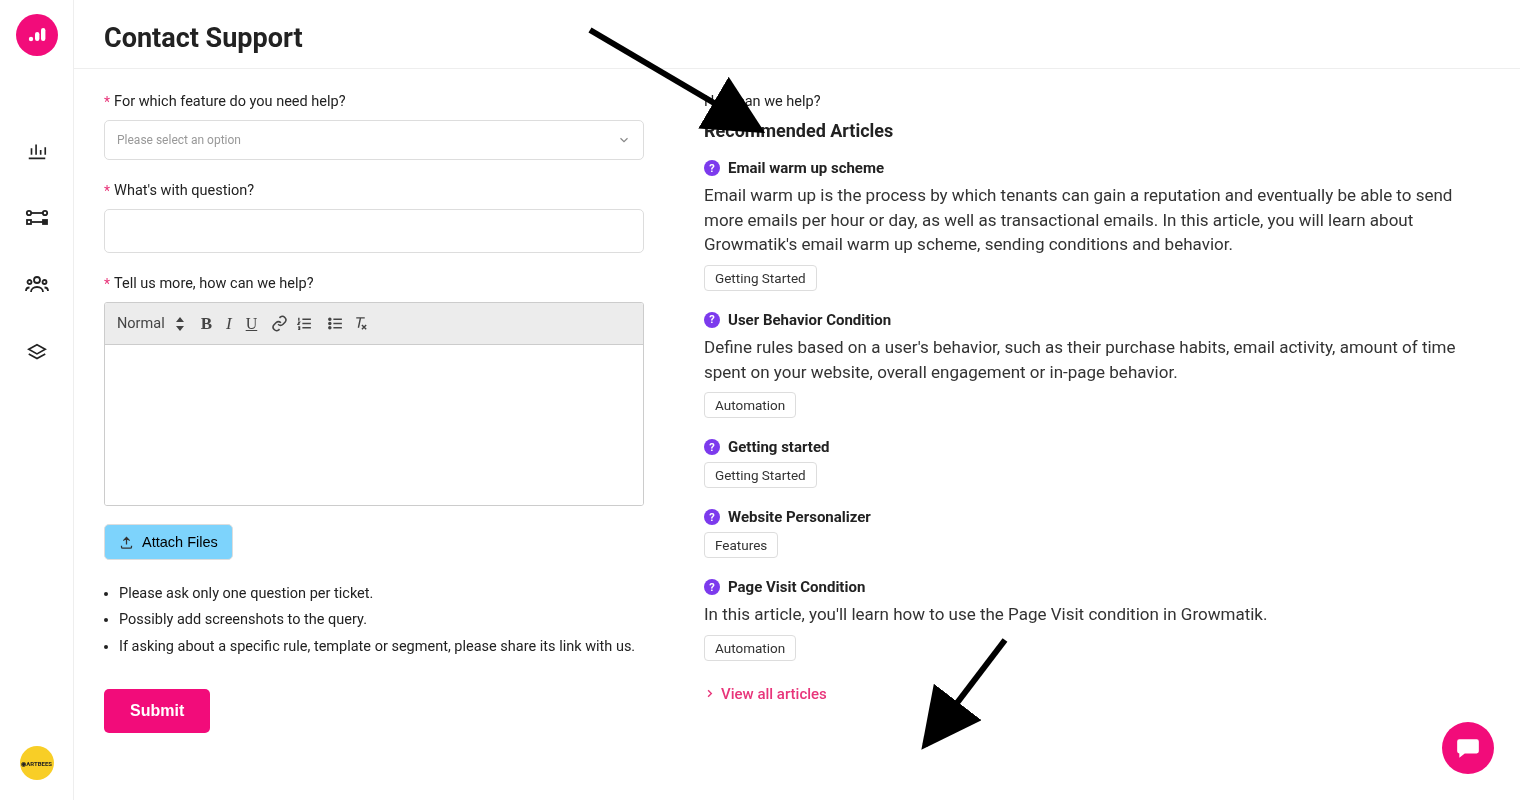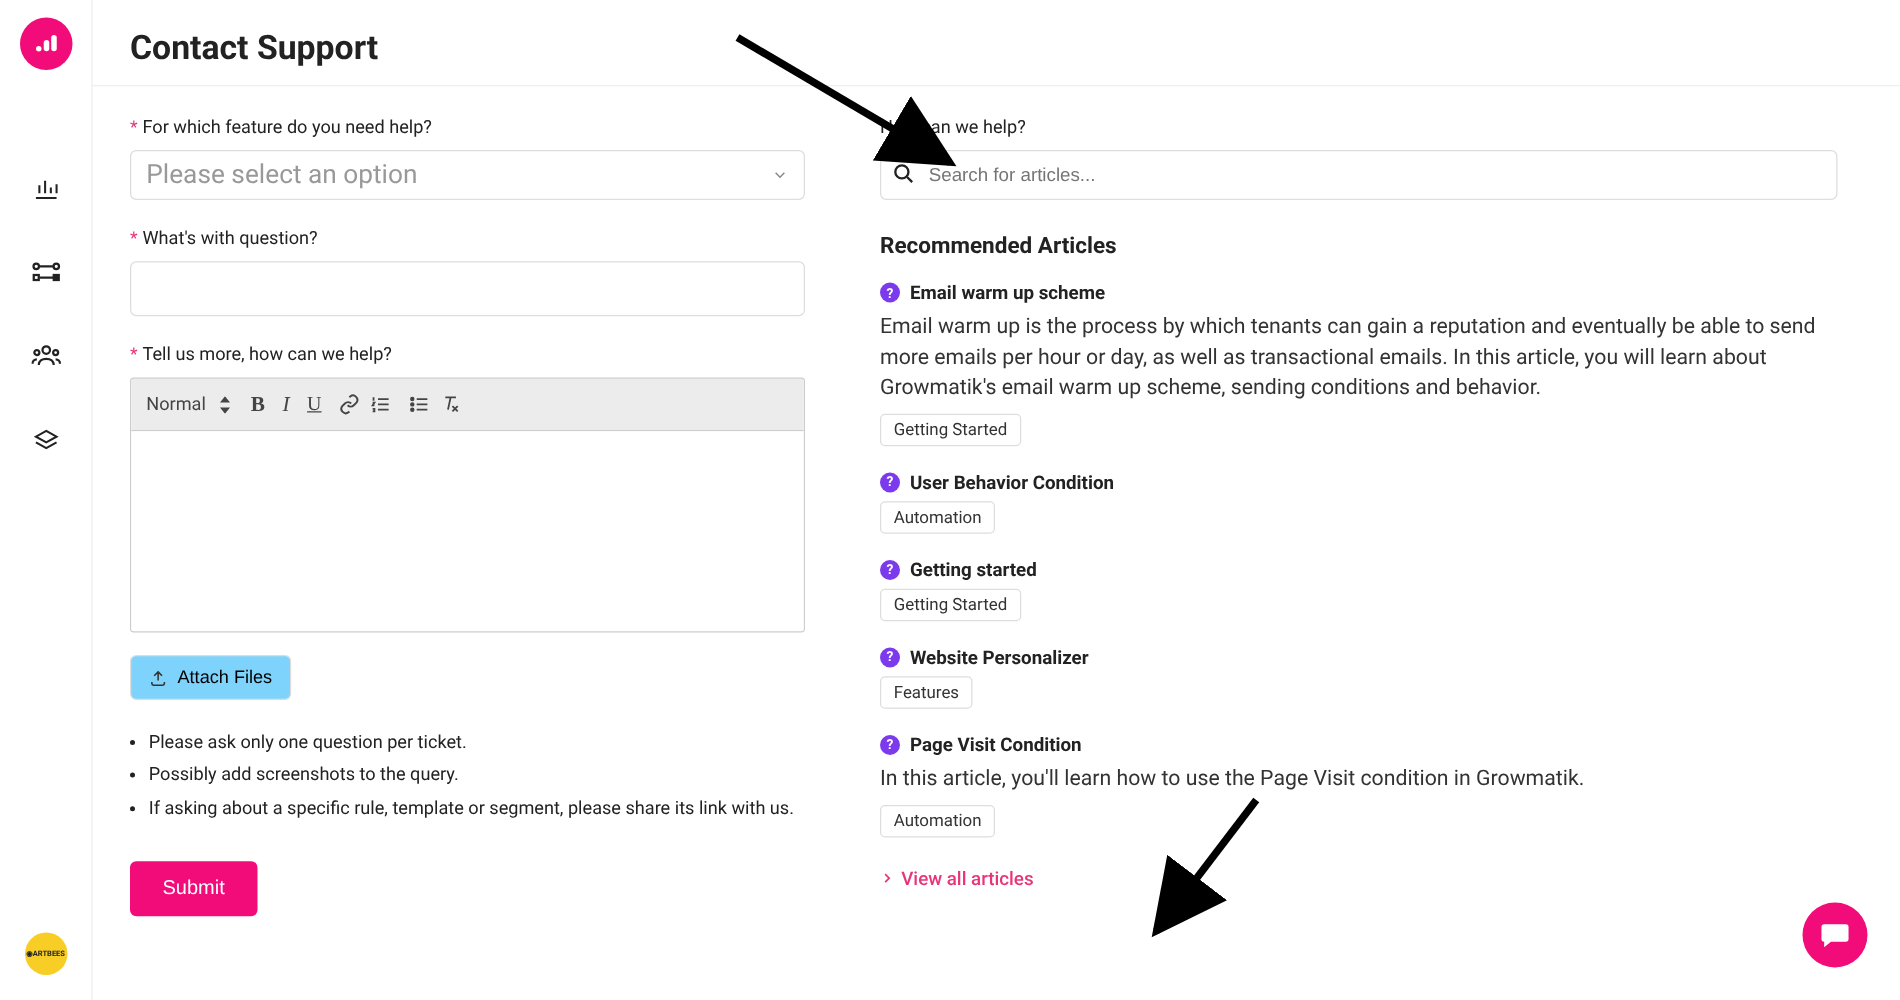--- a/index.html
+++ b/index.html
@@ -20,36 +20,36 @@
 .header { padding: 22px 30px 14px 30px; border-bottom:1px solid #eee; }
 .header h1 { font-size: 27px; font-weight: 700; }
 
 .content { display:flex; gap: 60px; padding: 24px 30px; overflow:auto; }
 .col-left { width: 540px; flex-shrink:0; }
 .col-right { flex:1; min-width:0; padding-right: 20px;}
 
 .field { margin-bottom: 22px; }
 .label { font-size: 14.5px; margin-bottom: 10px; display:flex; gap:4px; align-items:center;}
 .req { color: #e8357a; font-size:14px; }
-.select { width:100%; height:40px; border:1px solid #ddd; border-radius:5px; padding:0 12px; font-size:21px; color:#999; background:#fff; display:flex; align-items:center; justify-content:space-between; cursor:pointer;}
+.select { width:100%; height:40px; border:1px solid #ddd; border-radius:5px; padding:0 12px; font-size:12px; color:#999; background:#fff; display:flex; align-items:center; justify-content:space-between; cursor:pointer;}
 .input { width:100%; height:44px; border:1px solid #ddd; border-radius:5px; padding:0 12px; font-size:15px; }
 
 .editor { border:1px solid #ccc; border-radius:3px; overflow:hidden; }
 .toolbar { background:#ececec; border-bottom:1px solid #ccc; height:42px; display:flex; align-items:center; padding:0 12px; gap:8px; color:#444;}
 .tb-group { display:flex; align-items:center; gap:14px;}
 .tb-select { display:flex; align-items:center; gap:10px; font-size:14.5px; padding-right:8px;}
 .tb-btn { cursor:pointer; display:flex; align-items:center; }
 .editor-body { height: 160px; background:#fff; }
 
 .attach-btn { margin-top:18px; border:1px solid #ddd; border-radius:5px; padding:9px 14px; font-size:14.5px; background:#7dd3fc; cursor:pointer; display:inline-flex; align-items:center; gap:8px;}
 
 .hints { margin-top: 24px; padding-left: 15px; }
 .hints li { font-size:14.5px; margin-bottom:6px; line-height:1.4; }
 
-.submit-btn { margin-top: 26px; background:#f20c7a; color:#fff; border:none; border-radius:5px; padding:13px 26px; font-size:16px; font-weight:400; cursor:pointer; }
+.submit-btn { margin-top: 26px; background:#f20c7a; color:#fff; border:none; border-radius:5px; padding:13px 26px; font-size:16px; font-weight:700; cursor:pointer; }
 
 
 .search-wrap { position:relative; margin-bottom: 26px; }
 .search-input { width:100%; height:40px; border:1px solid #ddd; border-radius:5px; padding:0 12px 0 38px; font-size:15px; }
 .search-icon-pos { position:absolute; left:10px; top:10px; }
 
 .section-title { font-size:18px; font-weight:700; margin-bottom: 18px; }
 
 .article { margin-bottom: 20px; }
 .article-title { display:flex; align-items:center; gap:8px; font-size:15px; font-weight:700; margin-bottom:6px; }
@@ -213,45 +213,37 @@
         </ul>
 
         <button class="submit-btn">Submit</button>
 
       </div>
 
       <div class="col-right">
         <div class="label" style="margin-bottom:10px;">
             <span>How can we help?</span>
           </div>
-        <div class="search-wrap">
-          <span class="search-icon-pos">
-            <svg width="18" height="18" viewBox="0 0 24 24" fill="none" stroke="#222" stroke-width="2.5">
-                <circle cx="10" cy="10" r="7"></circle>
-                <path d="M21 21l-5.5-5.5"></path>
-              </svg>
-          </span>
-          <input class="search-input" type="text" placeholder="Search for articles..." style="">
-        </div>
 
         <h3 class="section-title">Recommended Articles</h3>
 
         <div id="articles">
             <div class="article">
     <div class="article-title">
       <span class="qmark">?</span>
       <span>Email warm up scheme</span>
     </div>
     <div class="article-desc">Email warm up is the process by which tenants can gain a reputation and eventually be able to send more emails per hour or day, as well as transactional emails. In this article, you will learn about Growmatik's email warm up scheme, sending conditions and behavior.</div>
     <span class="tag">Getting Started</span></div>
             <div class="article">
     <div class="article-title">
       <span class="qmark">?</span>
       <span>User Behavior Condition</span>
     </div>
+    <div class="article-desc">Define rules based on a user's behavior, such as their purchase habits, email activity, amount of time spent on your website, overall engagement or in-page behavior.</div>
     <span class="tag">Automation</span></div>
             <div class="article">
     <div class="article-title">
       <span class="qmark">?</span>
       <span>Getting started</span>
     </div>
     <span class="tag">Getting Started</span></div>
             <div class="article">
     <div class="article-title">
       <span class="qmark">?</span>

